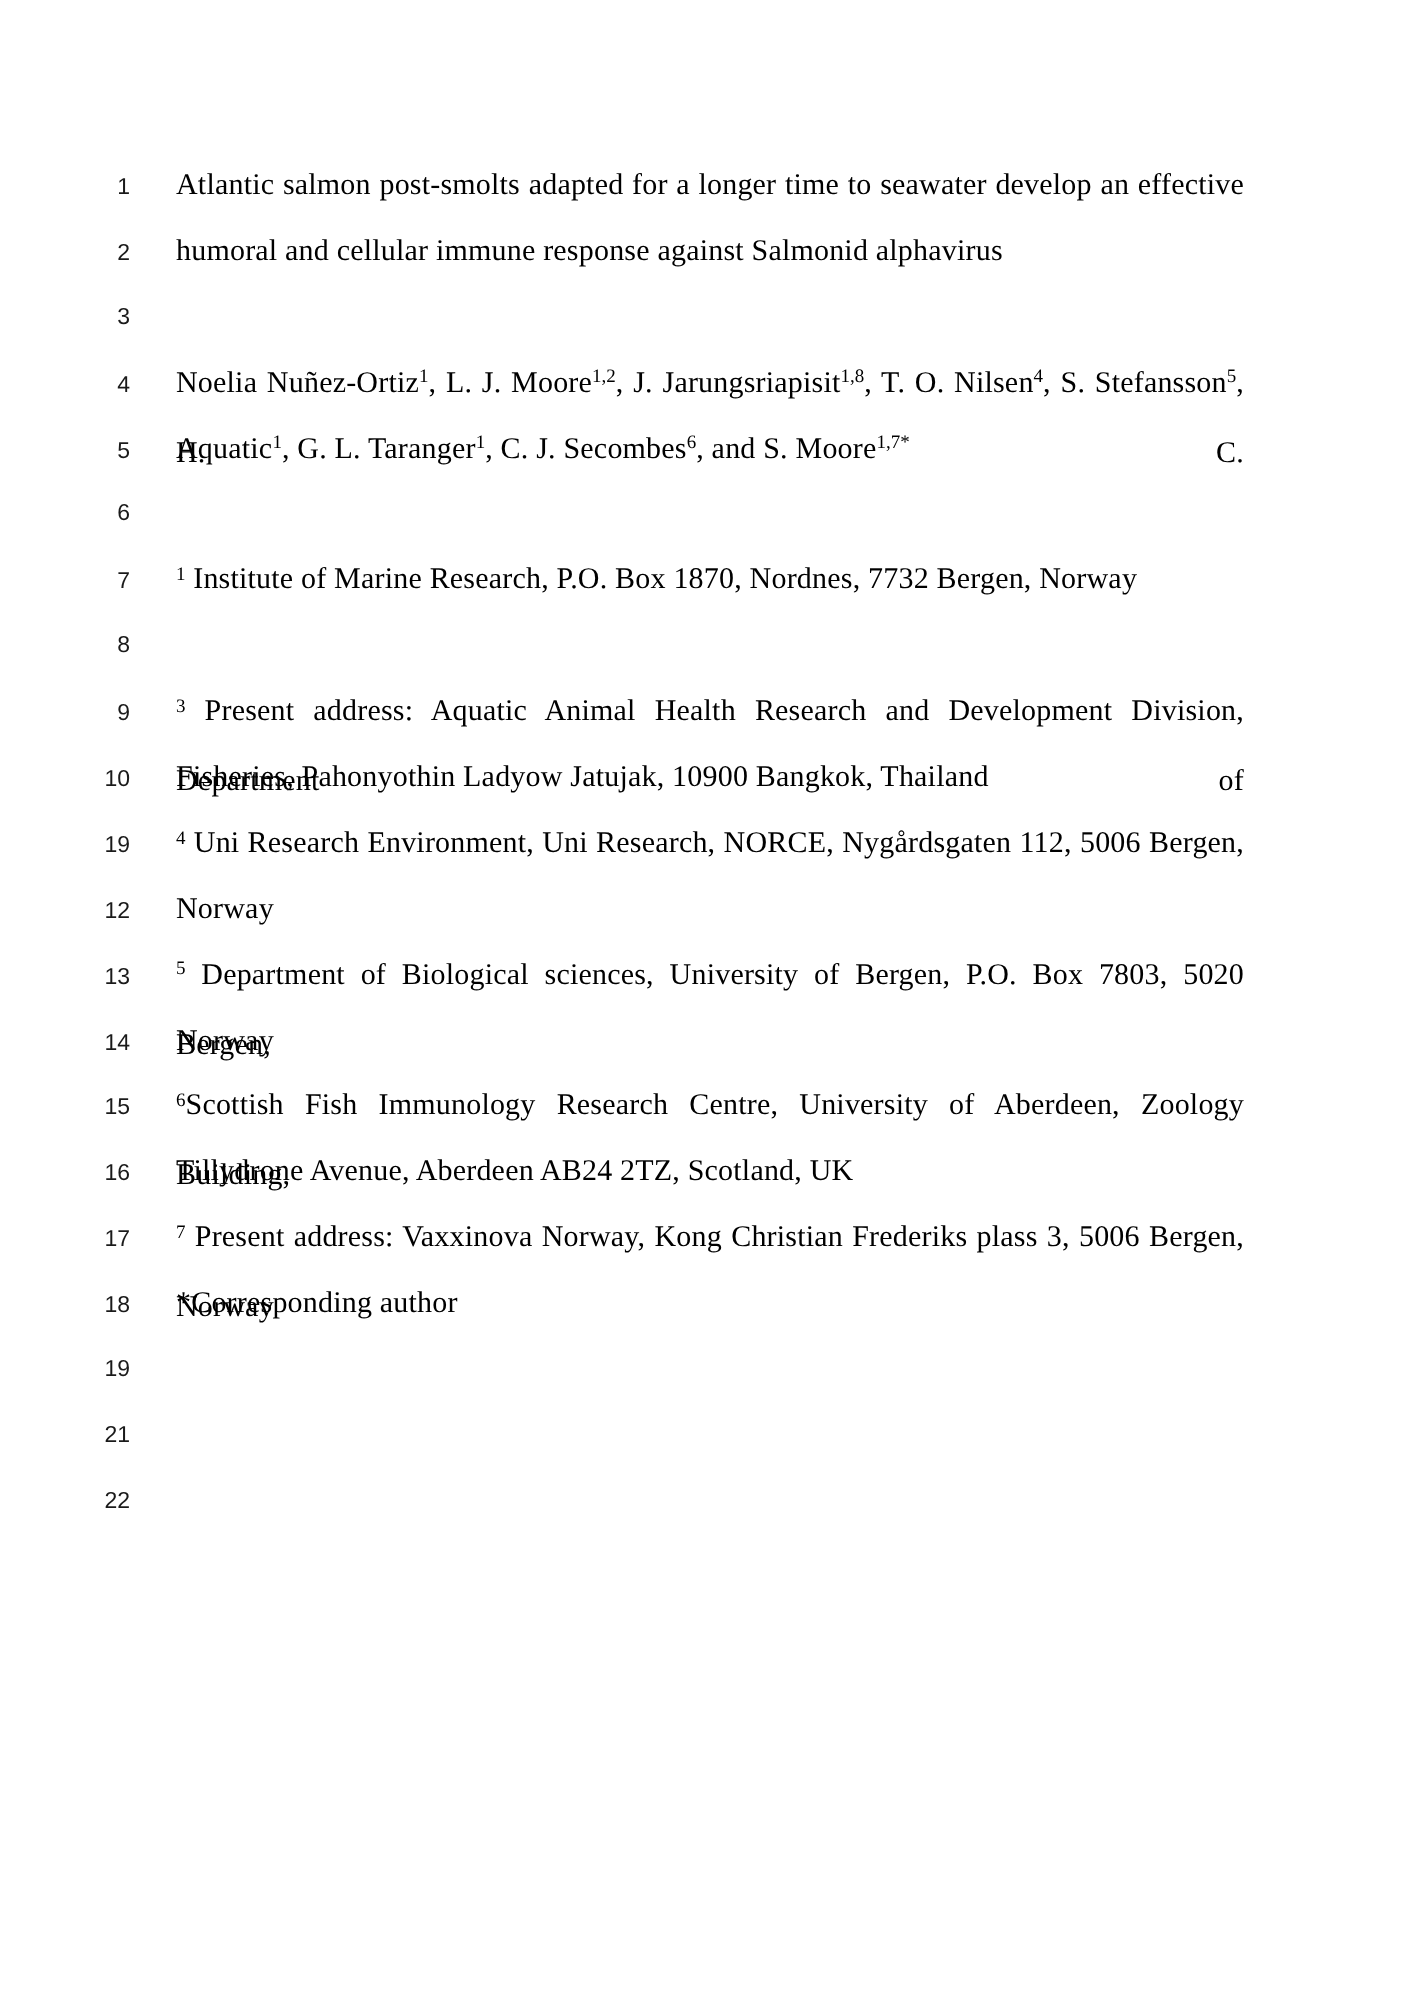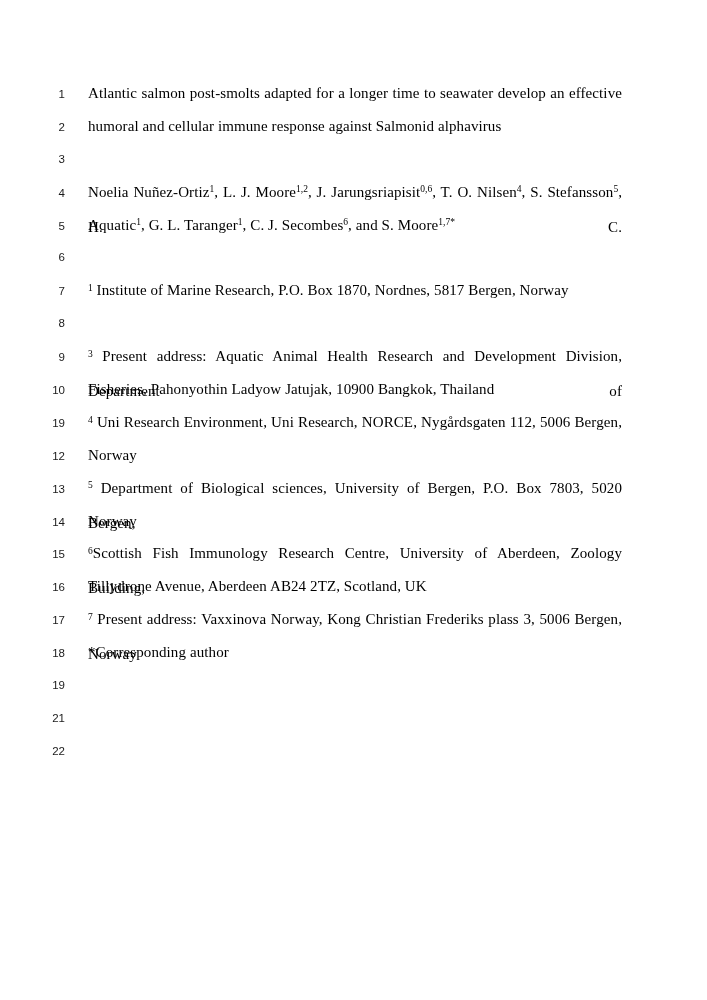--- a/index.html
+++ b/index.html
@@ -71,33 +71,33 @@
       <div class="line">
         <span class="line-num">2</span>
         <span class="line-text bold"><span>humoral and cellular immune response against Salmonid alphavirus</span></span>
       </div>
       <div class="line">
         <span class="line-num">3</span>
         <span class="line-text"></span>
       </div>
       <div class="line">
         <span class="line-num">4</span>
-        <span class="line-text justify"><span>Noelia Nuñez-Ortiz</span><span class="sup">1</span><span>, L. J. Moore</span><span class="sup">1,2</span><span>, J. Jarungsriapisit</span><span class="sup">0,6</span><span>, T. O. Nilsen</span><span class="sup">4</span><span>, S. Stefansson</span><span class="sup">5</span><span>, H. C.</span></span>
+        <span class="line-text justify"><span>Noelia Nuñez-Ortiz</span><span class="sup">1</span><span>, L. J. Moore</span><span class="sup">1,2</span><span>, J. Jarungsriapisit</span><span class="sup">1,8</span><span>, T. O. Nilsen</span><span class="sup">4</span><span>, S. Stefansson</span><span class="sup">5</span><span>, H. C.</span></span>
       </div>
       <div class="line">
         <span class="line-num">5</span>
         <span class="line-text"><span>Aquatic</span><span class="sup">1</span><span>, G. L. Taranger</span><span class="sup">1</span><span>, C. J. Secombes</span><span class="sup">6</span><span>, and S. Moore</span><span class="sup">1,7*</span></span>
       </div>
       <div class="line">
         <span class="line-num">6</span>
         <span class="line-text"></span>
       </div>
       <div class="line">
         <span class="line-num">7</span>
-        <span class="line-text"><span class="sup">1</span><span> Institute of Marine Research, P.O. Box 1870, Nordnes, 5817 Bergen, Norway</span></span>
+        <span class="line-text"><span class="sup">1</span><span> Institute of Marine Research, P.O. Box 1870, Nordnes, 7732 Bergen, Norway</span></span>
       </div>
       <div class="line">
         <span class="line-num">8</span>
       </div>
       <div class="line">
         <span class="line-num">9</span>
         <span class="line-text justify"><span class="sup">3</span><span> Present address: Aquatic Animal Health Research and Development Division, Department of</span></span>
       </div>
       <div class="line">
         <span class="line-num">10</span>

